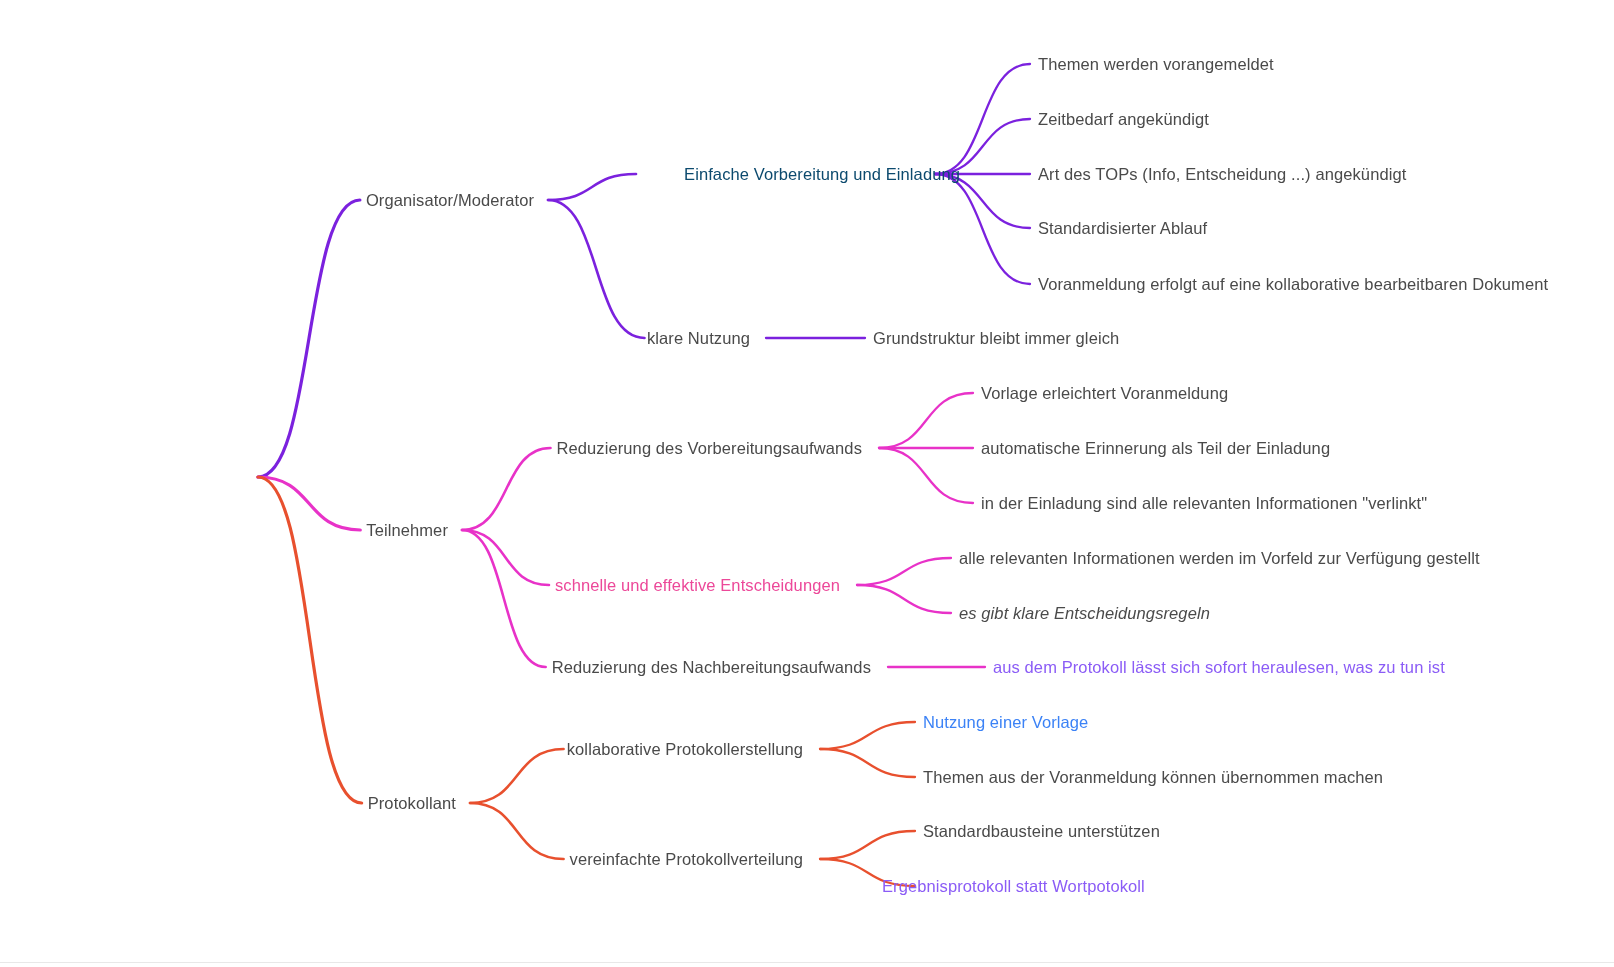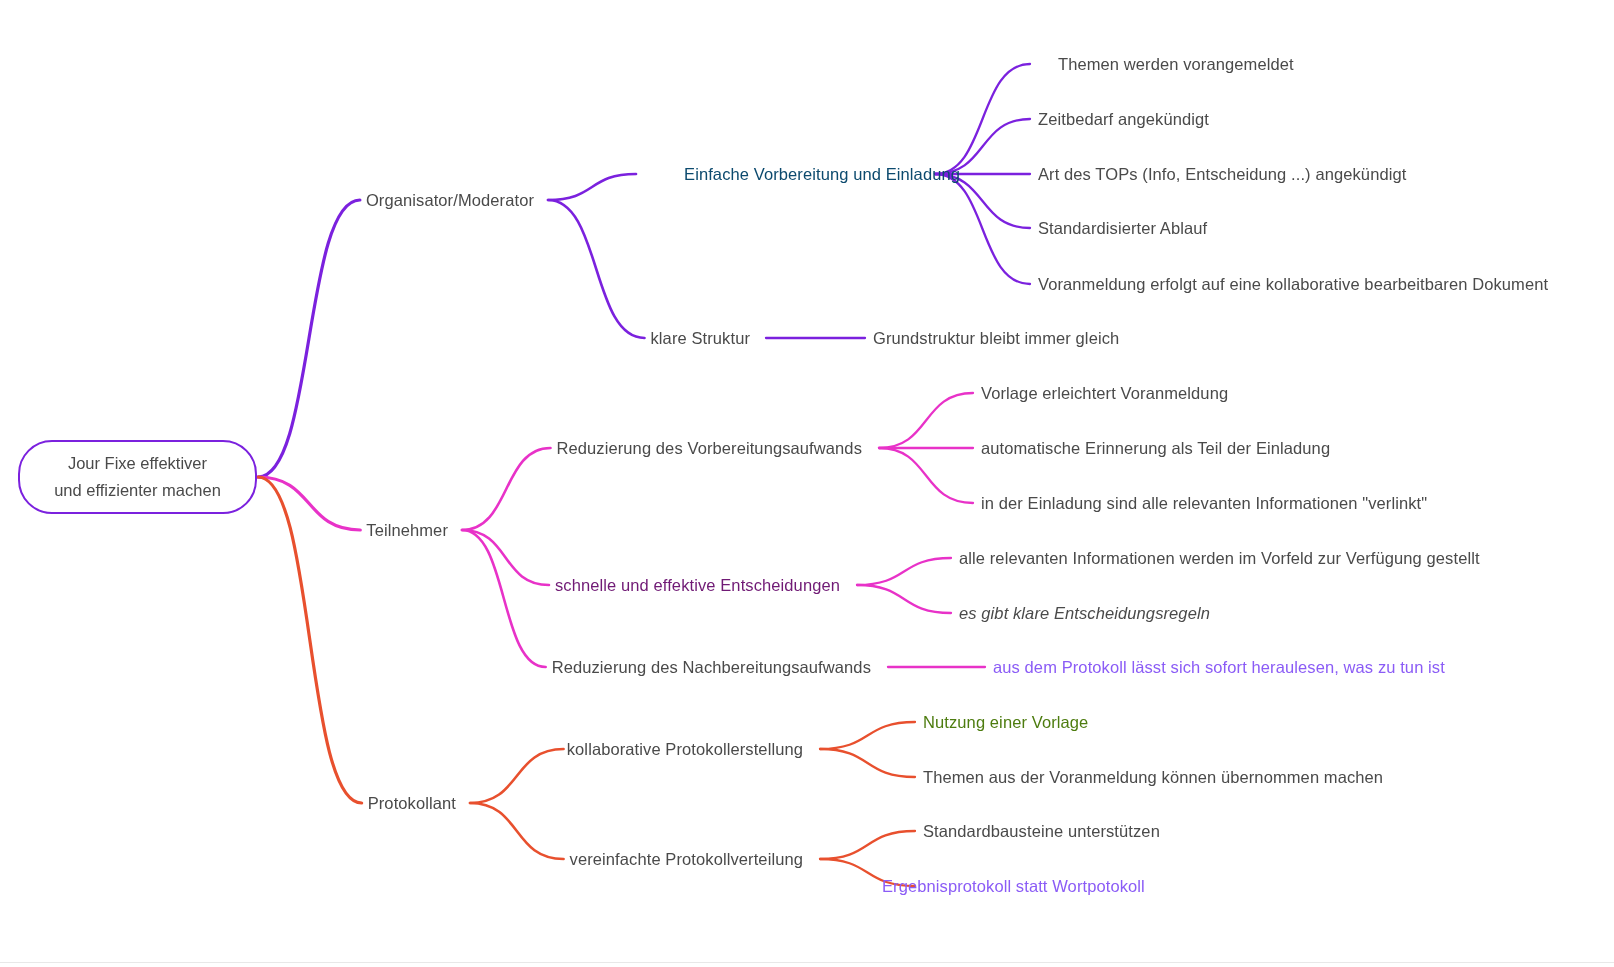--- a/index.html
+++ b/index.html
@@ -88,46 +88,42 @@
       <path d="M 462 530 C 508.0109375 530, 499.6453125 667, 545.65625 667" fill="none" stroke="#e832c8" stroke-width="2.6" stroke-linecap="round"></path>
       <path d="M 888 667 C 941.35 667, 931.65 667, 985 667" fill="none" stroke="#e832c8" stroke-width="2.3" stroke-linecap="round"></path>
       <path d="M 258 477 C 315.0109375 477, 304.6453125 803, 361.65625 803" fill="none" stroke="#e8502e" stroke-width="3.2" stroke-linecap="round"></path>
       <path d="M 470 803 C 521.46796875 803, 512.11015625 749, 563.578125 749" fill="none" stroke="#e8502e" stroke-width="2.6" stroke-linecap="round"></path>
       <path d="M 820 749 C 872.25 749, 862.75 722, 915 722" fill="none" stroke="#e8502e" stroke-width="2.3" stroke-linecap="round"></path>
       <path d="M 820 749 C 872.25 749, 862.75 777, 915 777" fill="none" stroke="#e8502e" stroke-width="2.3" stroke-linecap="round"></path>
       <path d="M 470 803 C 521.46796875 803, 512.11015625 859, 563.578125 859" fill="none" stroke="#e8502e" stroke-width="2.6" stroke-linecap="round"></path>
       <path d="M 820 859 C 872.25 859, 862.75 831, 915 831" fill="none" stroke="#e8502e" stroke-width="2.3" stroke-linecap="round"></path>
       <path d="M 820 859 C 872.25 859, 862.75 886, 915 886" fill="none" stroke="#e8502e" stroke-width="2.3" stroke-linecap="round"></path>
     </svg>
-  <div id="root-node" style="left: 18px; top: 440px; width: 239px; height: 74px; border-color: rgb(123, 33, 222);">
-    <div class="root-text">Jour Fixe effektiver
-und effizienter machen</div>
-  </div>
   <div id="labels">
       <div class="node-label anchor-right" style="left: 534px; top: 200px; color: rgb(74, 74, 74);">Organisator/Moderator</div>
       <div class="node-label anchor-right" style="left: 918px; top: 174px; color: #0c4a6e; margin-left: 42px;">Einfache Vorbereitung und Einladung</div>
-      <div class="node-label anchor-left" style="left: 1038px; top: 64px; color: rgb(74, 74, 74); margin-left: 20px;">Themen werden vorangemeldet</div>
+      <div class="node-label anchor-left" style="left: 1038px; top: 64px; color: rgb(74, 74, 74);">Themen werden vorangemeldet</div>
       <div class="node-label anchor-left" style="left: 1038px; top: 119px; color: rgb(74, 74, 74);">Zeitbedarf angekündigt</div>
       <div class="node-label anchor-left" style="left: 1038px; top: 174px; color: rgb(74, 74, 74);">Art des TOPs (Info, Entscheidung ...) angekündigt</div>
       <div class="node-label anchor-left" style="left: 1038px; top: 228px; color: rgb(74, 74, 74);">Standardisierter Ablauf</div>
       <div class="node-label anchor-left" style="left: 1038px; top: 284px; color: rgb(74, 74, 74);">Voranmeldung erfolgt auf eine kollaborative bearbeitbaren Dokument</div>
-      <div class="node-label anchor-right" style="left: 750px; top: 338px; color: rgb(74, 74, 74);">klare Struktur</div>
+      <div class="node-label anchor-right" style="left: 750px; top: 338px; color: rgb(74, 74, 74);">klare Nutzung</div>
       <div class="node-label anchor-left" style="left: 873px; top: 338px; color: rgb(74, 74, 74);">Grundstruktur bleibt immer gleich</div>
       <div class="node-label anchor-right" style="left: 448px; top: 530px; color: rgb(74, 74, 74);">Teilnehmer</div>
       <div class="node-label anchor-right" style="left: 862px; top: 448px; color: rgb(74, 74, 74);">Reduzierung des Vorbereitungsaufwands</div>
       <div class="node-label anchor-left" style="left: 981px; top: 393px; color: rgb(74, 74, 74);">Vorlage erleichtert Voranmeldung</div>
       <div class="node-label anchor-left" style="left: 981px; top: 448px; color: rgb(74, 74, 74);">automatische Erinnerung als Teil der Einladung</div>
       <div class="node-label anchor-left" style="left: 981px; top: 503px; color: rgb(74, 74, 74);">in der Einladung sind alle relevanten Informationen "verlinkt"</div>
-      <div class="node-label anchor-right" style="left: 840px; top: 585px; color: #701a75;">schnelle und effektive Entscheidungen</div>
+      <div class="node-label anchor-right" style="left: 840px; top: 585px; color: #ec4899;">schnelle und effektive Entscheidungen</div>
       <div class="node-label anchor-left" style="left: 959px; top: 558px; color: rgb(74, 74, 74);">alle relevanten Informationen werden im Vorfeld zur Verfügung gestellt</div>
       <div class="node-label anchor-left" style="left: 959px; top: 613px; color: rgb(74, 74, 74); font-style: italic;">es gibt klare Entscheidungsregeln</div>
       <div class="node-label anchor-right" style="left: 871px; top: 667px; color: rgb(74, 74, 74);">Reduzierung des Nachbereitungsaufwands</div>
       <div class="node-label anchor-left" style="left: 993px; top: 667px; color: #8b5cf6;">aus dem Protokoll lässt sich sofort heraulesen, was zu tun ist</div>
       <div class="node-label anchor-right" style="left: 456px; top: 803px; color: rgb(74, 74, 74);">Protokollant</div>
       <div class="node-label anchor-right" style="left: 803px; top: 749px; color: rgb(74, 74, 74);">kollaborative Protokollerstellung</div>
-      <div class="node-label anchor-left" style="left: 923px; top: 722px; color: #4d7c0f; text-align: center;">Nutzung einer Vorlage</div>
+      <div class="node-label anchor-left" style="left: 923px; top: 722px; color: #3b82f6; text-align: center;">Nutzung einer Vorlage</div>
       <div class="node-label anchor-left" style="left: 923px; top: 777px; color: rgb(74, 74, 74);">Themen aus der Voranmeldung können übernommen machen</div>
       <div class="node-label anchor-right" style="left: 803px; top: 859px; color: rgb(74, 74, 74);">vereinfachte Protokollverteilung</div>
       <div class="node-label anchor-left" style="left: 923px; top: 831px; color: rgb(74, 74, 74);">Standardbausteine unterstützen</div>
       <div class="node-label anchor-left" style="left: 882px; top: 886px; color: #8b5cf6;">Ergebnisprotokoll statt Wortpotokoll</div>
     </div>
   <div id="bottom-rule" style="top: 962px;"></div>
 </div>
 
 </body></html>

